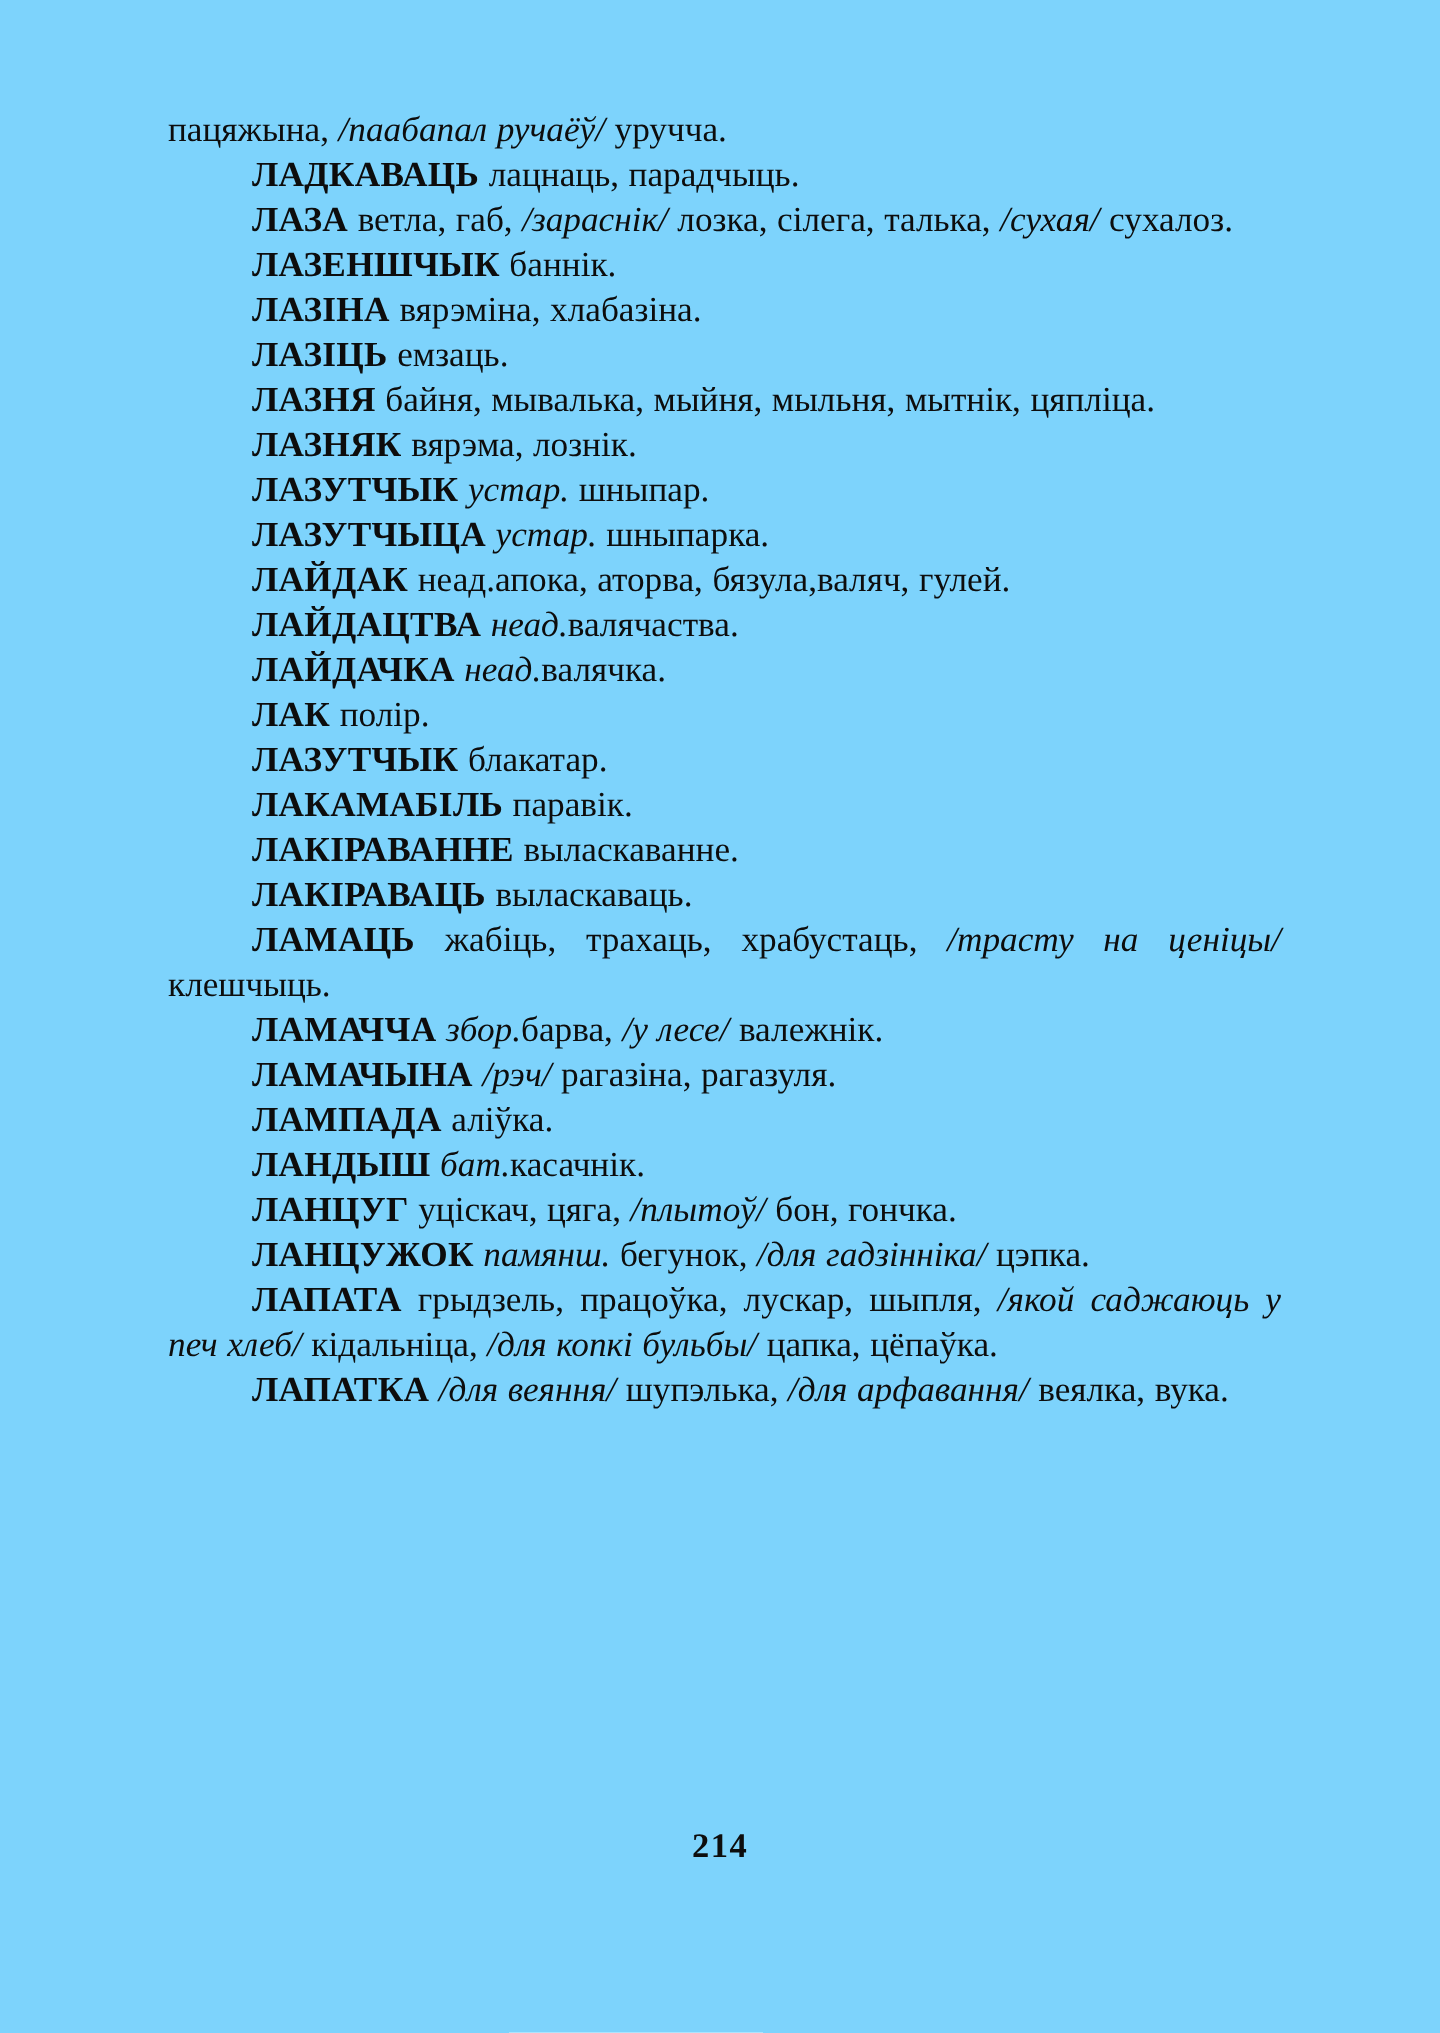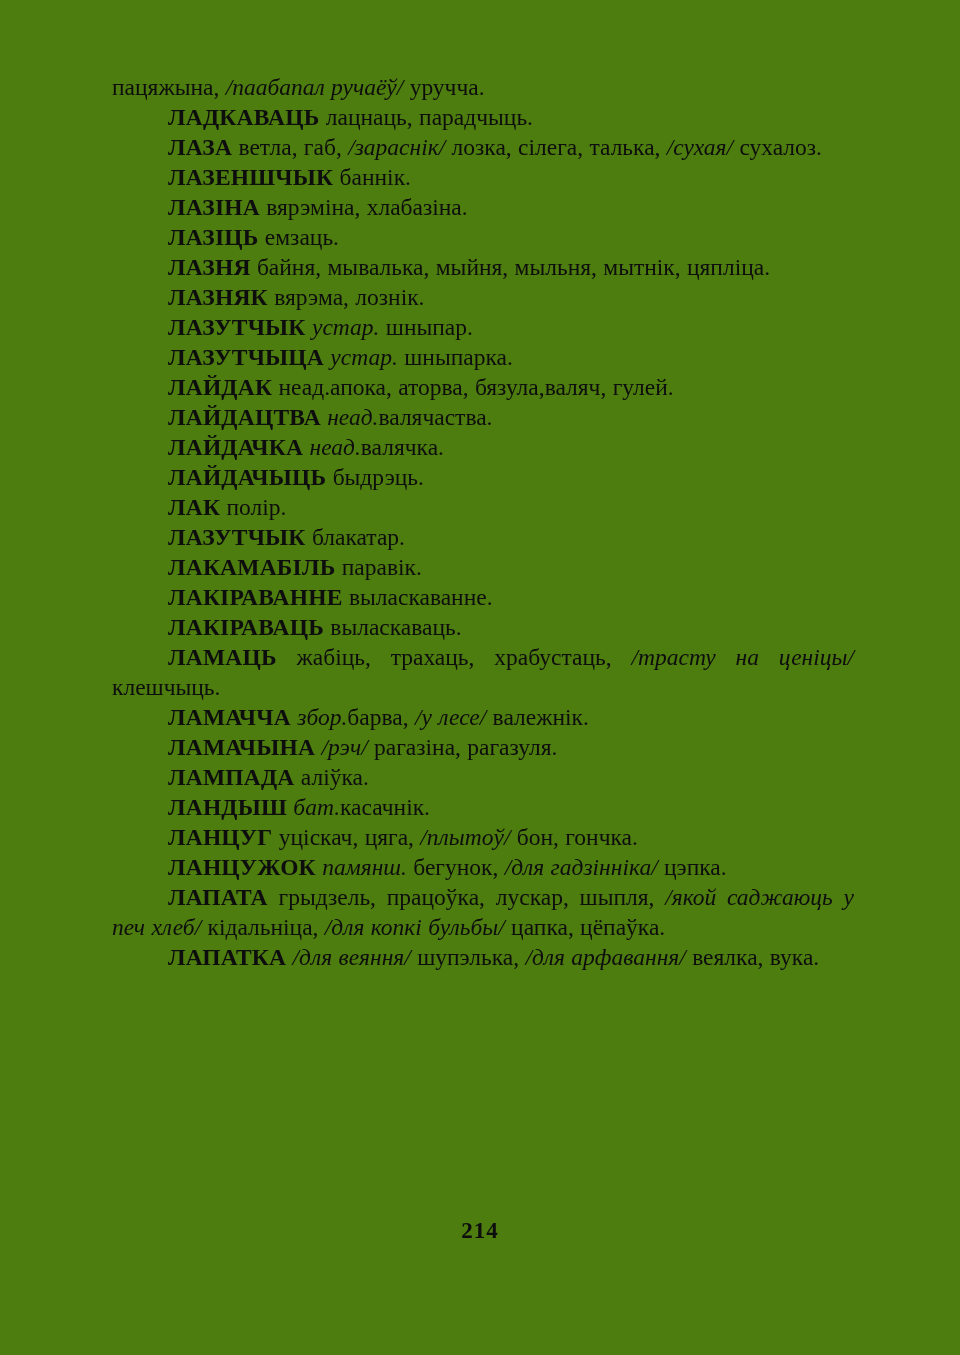--- a/index.html
+++ b/index.html
@@ -16,21 +16,21 @@
     color: #0d0d0d;
     overflow: hidden;
   }
 
   #page {
     position: absolute;
     left: 0;
     top: 0;
     width: 960px;
     height: 1355px;
-    background: #4d7c0f;
+    background: #7dd3fc;
   }
 
   #column {
     position: absolute;
     left: 112px;
     top: 72px;
     width: 742px;
   }
 
   
@@ -93,21 +93,20 @@
       <p class="entry nostretch"><span class="hw">ЛАЗЕНШЧЫК</span><span class="ro"> баннік.</span></p>
       <p class="entry nostretch"><span class="hw">ЛАЗІНА</span><span class="ro"> вярэміна, хлабазіна.</span></p>
       <p class="entry nostretch"><span class="hw">ЛАЗІЦЬ</span><span class="ro"> емзаць.</span></p>
       <p class="entry nostretch"><span class="hw">ЛАЗНЯ</span><span class="ro"> байня, мывалька, мыйня, мыльня, мытнік, цяпліца.</span></p>
       <p class="entry nostretch"><span class="hw">ЛАЗНЯК</span><span class="ro"> вярэма, лознік.</span></p>
       <p class="entry nostretch"><span class="hw">ЛАЗУТЧЫК</span><span class="it"> устар.</span><span class="ro"> шныпар.</span></p>
       <p class="entry nostretch"><span class="hw">ЛАЗУТЧЫЦА</span><span class="it"> устар.</span><span class="ro"> шныпарка.</span></p>
       <p class="entry nostretch"><span class="hw">ЛАЙДАК</span><span class="ro"> неад.апока, аторва, бязула,валяч, гулей.</span></p>
       <p class="entry nostretch"><span class="hw">ЛАЙДАЦТВА</span><span class="it"> неад.</span><span class="ro">валячаства.</span></p>
       <p class="entry nostretch"><span class="hw">ЛАЙДАЧКА</span><span class="it"> неад.</span><span class="ro">валячка.</span></p>
-      <p class="entry nostretch"><span class="hw">ЛАЙДАЧЫЦЬ</span><span class="ro"> быдрэць.</span></p>
       <p class="entry nostretch"><span class="hw">ЛАК</span><span class="ro"> полір.</span></p>
       <p class="entry nostretch"><span class="hw">ЛАЗУТЧЫК</span><span class="ro"> блакатар.</span></p>
       <p class="entry nostretch"><span class="hw">ЛАКАМАБІЛЬ</span><span class="ro"> паравік.</span></p>
       <p class="entry nostretch"><span class="hw">ЛАКІРАВАННЕ</span><span class="ro"> выласкаванне.</span></p>
       <p class="entry nostretch"><span class="hw">ЛАКІРАВАЦЬ</span><span class="ro"> выласкаваць.</span></p>
       <p class="entry nostretch"><span class="hw">ЛАМАЦЬ</span><span class="ro"> жабіць, трахаць, храбустаць, </span><span class="it">/трасту на ценіцы/</span><span class="ro"> клешчыць.</span></p>
       <p class="entry nostretch"><span class="hw">ЛАМАЧЧА</span><span class="it"> збор.</span><span class="ro">барва, </span><span class="it">/у лесе/</span><span class="ro"> валежнік.</span></p>
       <p class="entry nostretch"><span class="hw">ЛАМАЧЫНА</span><span class="it"> /рэч/</span><span class="ro"> рагазіна, рагазуля.</span></p>
       <p class="entry nostretch"><span class="hw">ЛАМПАДА</span><span class="ro"> аліўка.</span></p>
       <p class="entry nostretch"><span class="hw">ЛАНДЫШ</span><span class="it"> бат.</span><span class="ro">касачнік.</span></p>

